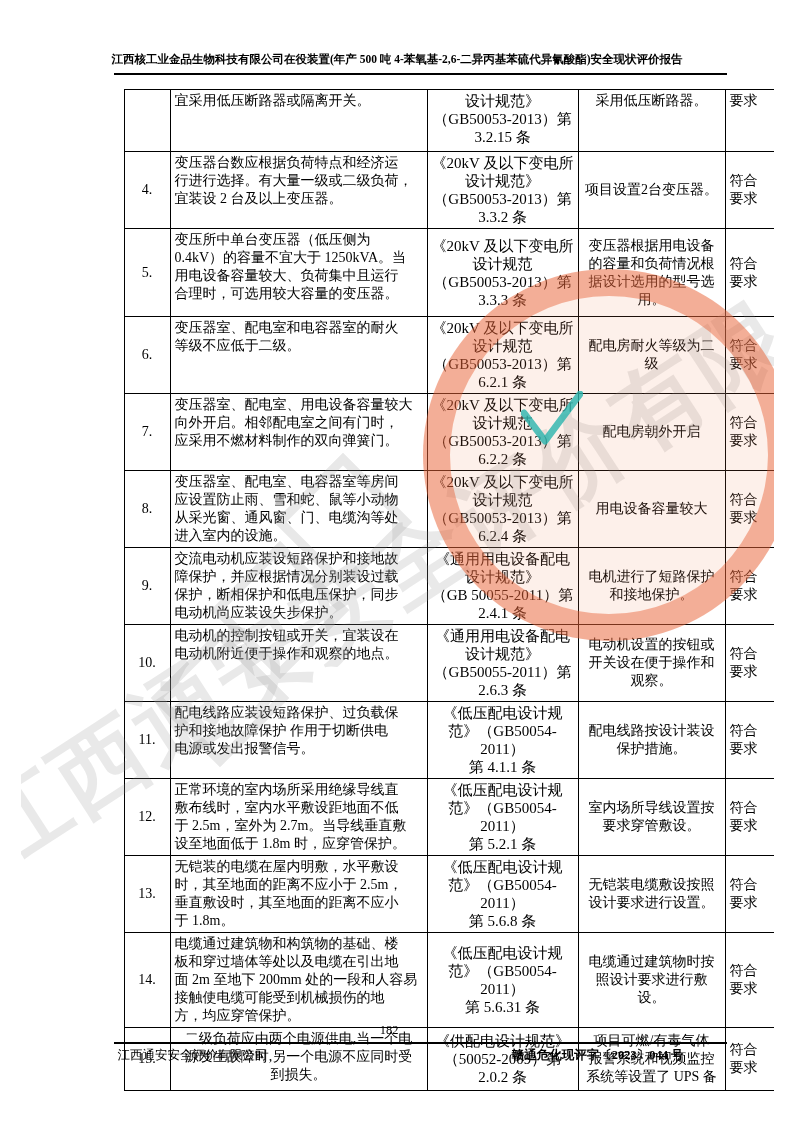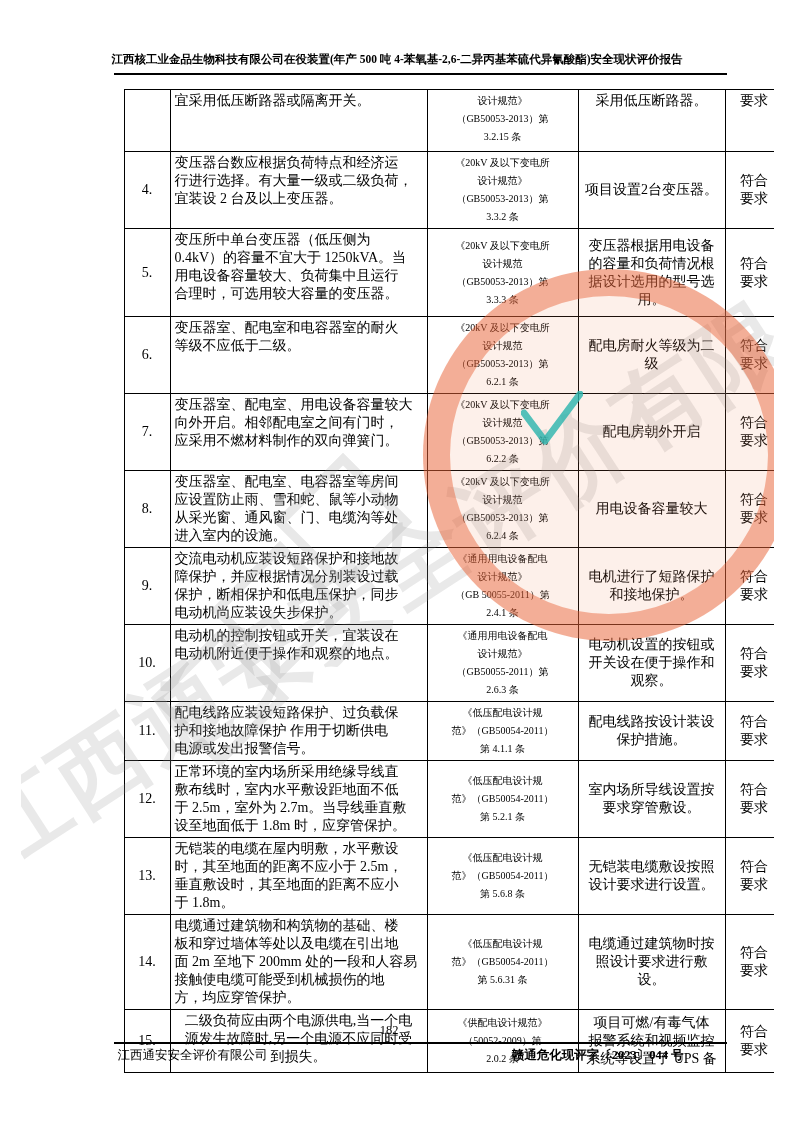--- a/index.html
+++ b/index.html
@@ -32,23 +32,23 @@
   }
   table.compliance td{
     border:1px solid #000;
     padding:2px 4px;
     white-space:pre-line;
     overflow:hidden;
   }
   td.col-no{width:37px;text-align:center;vertical-align:middle;padding:1px;}
   td.col-req{width:248px;text-align:left;vertical-align:top;padding:2px 7px;}
   td.col-req.center{text-align:center;}
-  td.col-basis{width:142px;text-align:center;vertical-align:middle;font-size:10px;padding:1px;}
+  td.col-basis{width:142px;text-align:center;vertical-align:middle;font-size:15px;padding:1px;}
   td.col-actual{width:138px;text-align:center;vertical-align:middle;padding:1px 3px;}
-  td.col-concl{width:49px;text-align:center;vertical-align:middle;padding:1px;}
+  td.col-concl{width:49px;text-align:left;vertical-align:middle;padding:1px;}
   tr.cont td{vertical-align:top;}
   
   .page-number{
     position:absolute;left:0;right:16px;top:1022px;
     text-align:center;font-size:12.5px;
   }
   .footer-rule{
     position:absolute;left:93px;top:1041px;width:613px;height:1.5px;
     background:#000;
   }

